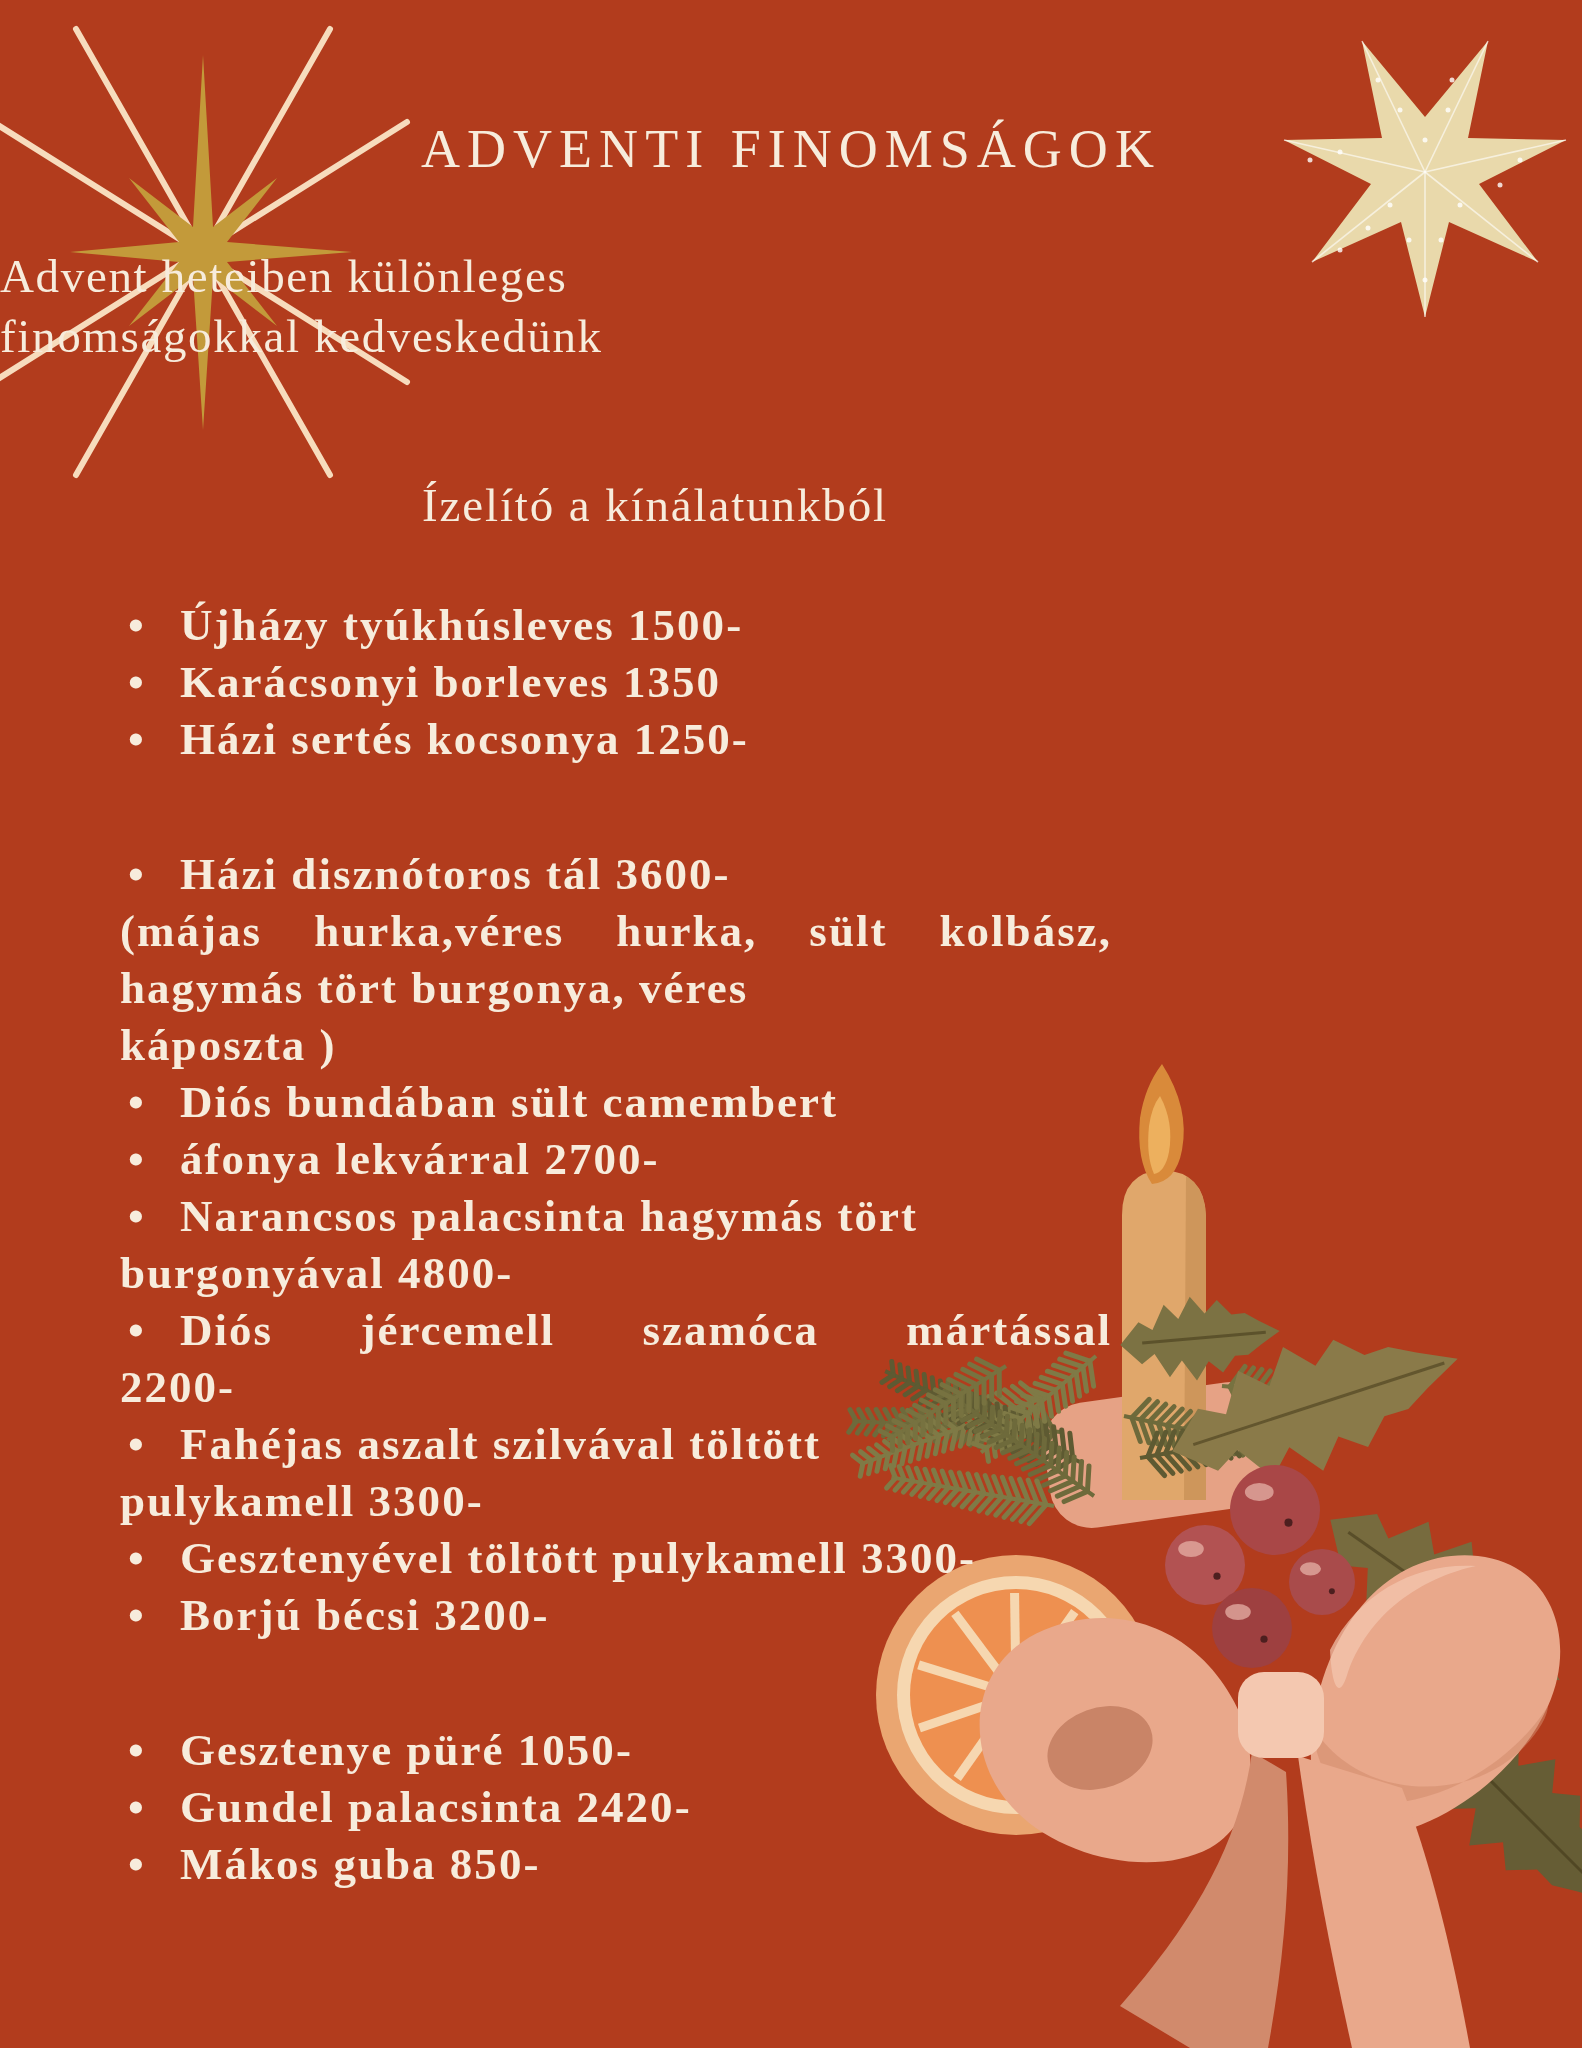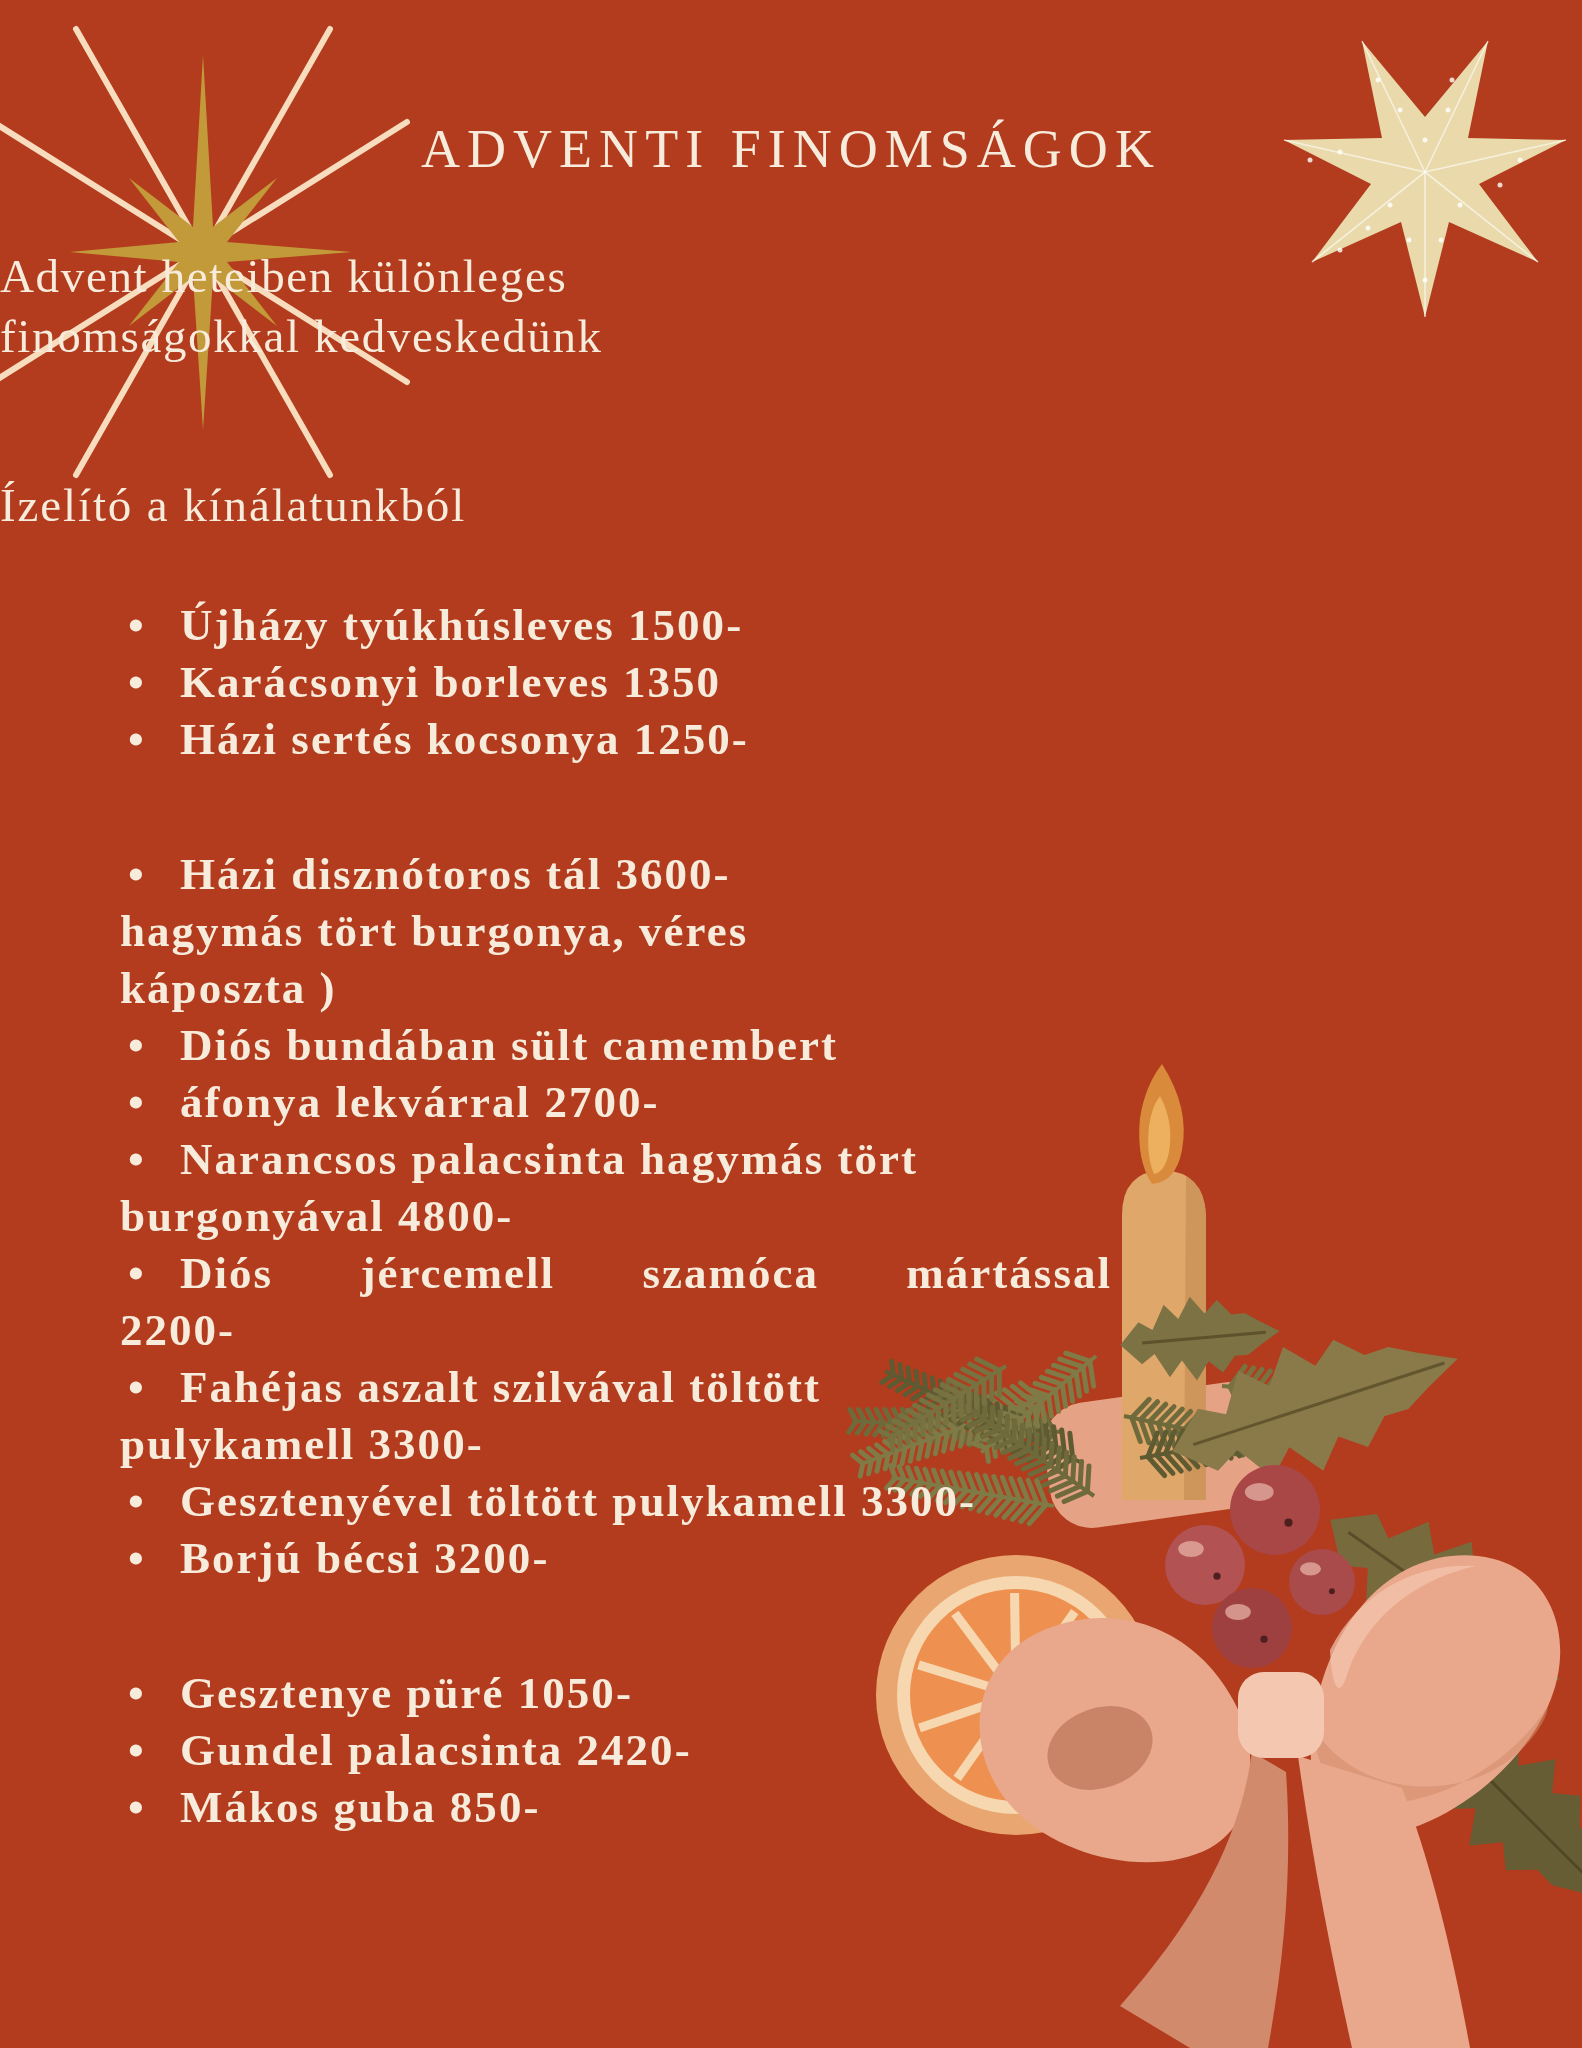--- a/index.html
+++ b/index.html
@@ -15,21 +15,21 @@
   .page-title{
     position:absolute;top:118px;left:0;width:1582px;margin:0;
     text-align:center;font-size:54px;font-weight:400;letter-spacing:.13em;
   }
   .intro{
     position:absolute;top:246px;left:0;width:1235px;
     font-size:47px;line-height:60px;letter-spacing:.035em;
   }
   .subtitle{
     position:absolute;top:478px;left:0;width:1310px;
-    font-size:47px;letter-spacing:.04em;font-family:Liberation Serif, serif;
+    text-align:center;font-size:47px;letter-spacing:.04em;font-family:Liberation Serif, serif;
   }
   .menu{
     position:absolute;left:120px;top:597px;width:992px;
     font-weight:700;font-size:45px;line-height:57px;letter-spacing:.045em;
   }
   .menu-line{display:flex;align-items:baseline}
   .menu-line .bullet{flex:0 0 52px;padding-left:8px}
   .menu-line .txt{flex:1 1 auto;display:block}
   .menu-line.justify .txt{text-align:justify;text-align-last:justify}
   .group-gap{height:78px}
@@ -568,20 +568,23 @@
       </div>
       <div class="menu-line">
         <span class="bullet">•</span>
         <span class="txt">Házi sertés kocsonya 1250-</span>
       </div>
       <div class="group-gap"></div>
       <div class="menu-line">
         <span class="bullet">•</span>
         <span class="txt">Házi disznótoros tál 3600-</span>
       </div>
+      <div class="menu-line justify">
+        <span class="txt">(májas hurka,véres hurka, sült kolbász,</span>
+      </div>
       <div class="menu-line">
         <span class="txt">hagymás tört burgonya, véres</span>
       </div>
       <div class="menu-line">
         <span class="txt">káposzta )</span>
       </div>
       <div class="menu-line">
         <span class="bullet">•</span>
         <span class="txt">Diós bundában sült camembert</span>
       </div>

